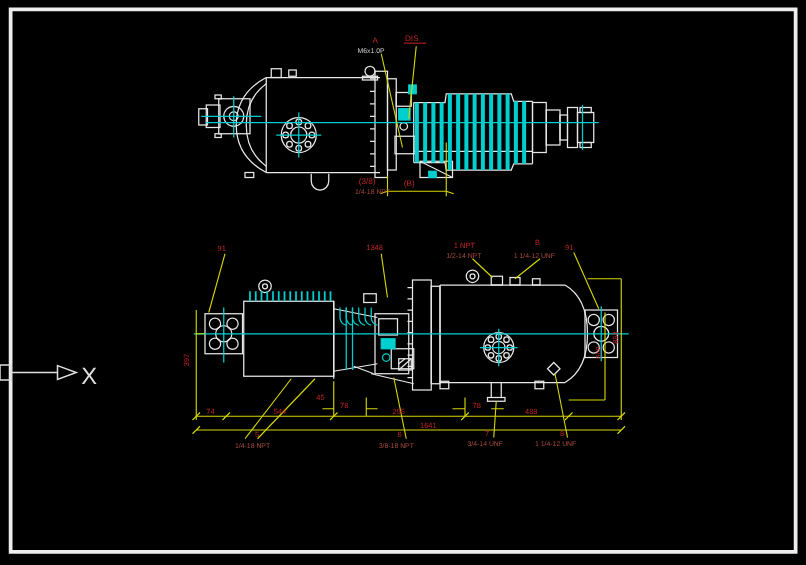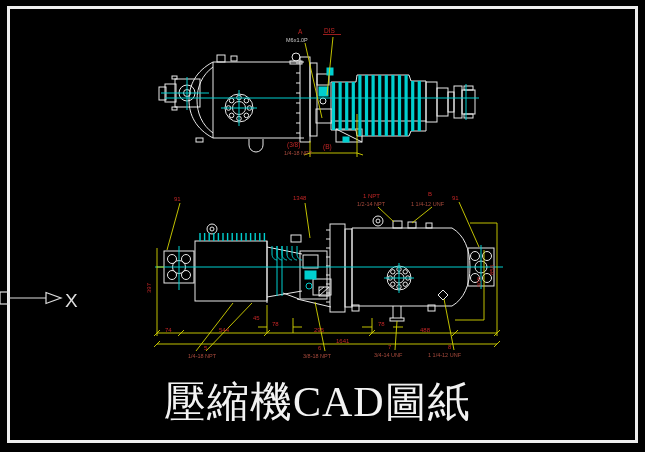--- a/index.html
+++ b/index.html
@@ -260,14 +260,13 @@
         <text x="318" y="349.5">6</text>
         <text x="303" y="358" font-size="5.5" fill="#a74a3c">3/8-18 NPT</text>
         <text x="388" y="348.5">7</text>
         <text x="374" y="357" font-size="5.5" fill="#a74a3c">3/4-14 UNF</text>
         <text x="448" y="348.5">8</text>
         <text x="428" y="357" font-size="5.5" fill="#a74a3c">1 1/4-12 UNF</text>
       </g>
     </g>
   </svg>
 
-  <div id="title">壓縮機CAD圖紙</div>
 </div>
 
 </body></html>

